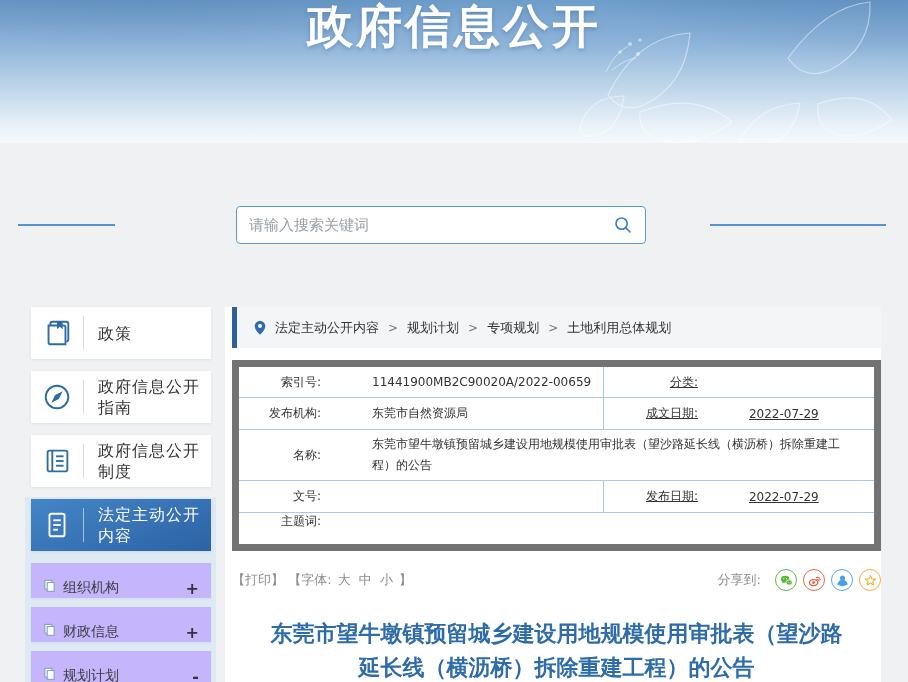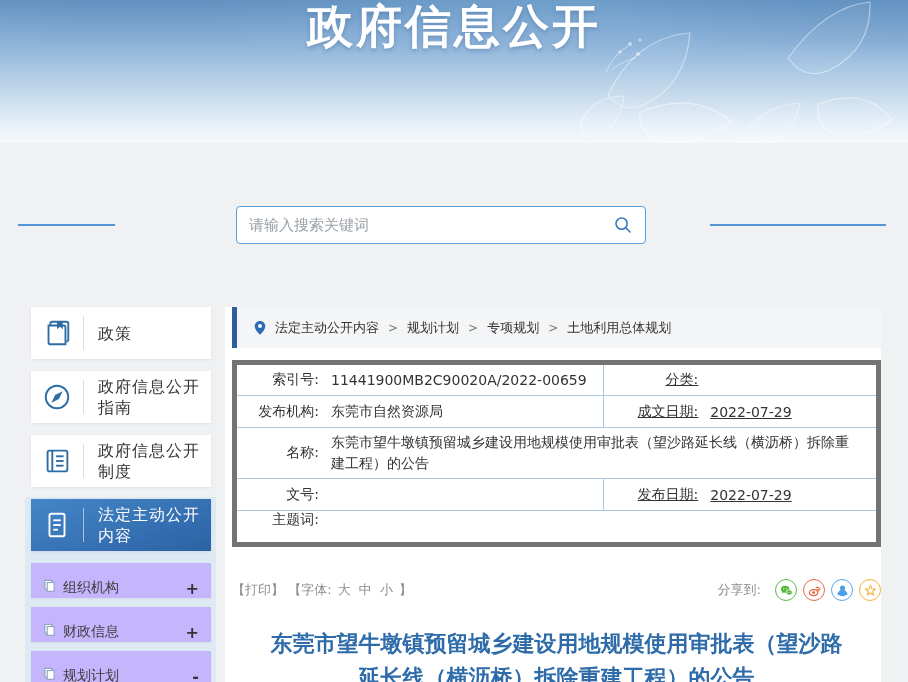--- a/index.html
+++ b/index.html
@@ -53,33 +53,33 @@
 
   
   .main-panel { position:absolute; left:225px; top:307px; width:656px; height:375px;
     background:#fff; padding:0 0 0 7px; }
   .crumb { width:649px; height:41px; background:#f4f5f7; display:flex; align-items:center;
     border-left:5px solid #2d5f9e; padding:0 10px; }
   .crumb .pin { width:14px; height:16px; margin:0 8px 0 6px; flex:0 0 auto; }
   .crumb-item { font-size:13px; color:#333; cursor:pointer; }
   .crumb-sep { font-size:12px; color:#777; margin:0 9px; }
 
-  .meta { width:649px; border:5px solid #737373; margin-top:12px; font-size:14px; color:#333; }
+  .meta { width:649px; border:7px solid #737373; margin-top:12px; font-size:12px; color:#333; }
   .mrow { display:flex; align-items:stretch; border-top:1px solid #a9c9e6; }
   .mrow:first-child { border-top:none; }
   .half-l { width:372px; display:flex; align-items:center; }
   .half-r { width:277px; display:flex; align-items:center; border-left:1px solid #a9c9e6;text-decoration:underline; }
   .mlabel { width:88px; text-align:right; padding-right:6px; flex:0 0 auto; }
   .half-r .mlabel { width:100px; }
-  .mvalue { flex:1; padding-left:6px; }
+  .mvalue { flex:1; padding-left:6px;margin-left:39px; }
   .h30 { height:30px; } .h32 { height:32px; }
   .mrow.full { min-height:48px; align-items:center; padding:4px 0; }
   .mrow.full .mvalue { line-height:21px; padding-right:14px; }
 
-  .tools { width:649px; margin-top:32px; display:flex; align-items:center;
+  .tools { width:649px; margin-top:18px; display:flex; align-items:center;
     justify-content:space-between; font-size:13px; color:#8c8c8c; }
   .tools .left span { cursor:pointer; }
   .tools .fsz { cursor:pointer; margin:0 2px; color:#8c8c8c; }
   .share { display:flex; align-items:center; }
   .share-lbl { margin-right:8px; color:#8c8c8c; }
   .sicon { width:22px; height:22px; border-radius:50%; margin-left:6px; cursor:pointer;
     display:flex; align-items:center; justify-content:center; background:#fff; }
   .sicon.wechat { border:1.5px solid #5ebb45; }
   .sicon.weibo  { border:1.5px solid #e8684a; }
   .sicon.qq     { border:1.5px solid #58a8e8; }

